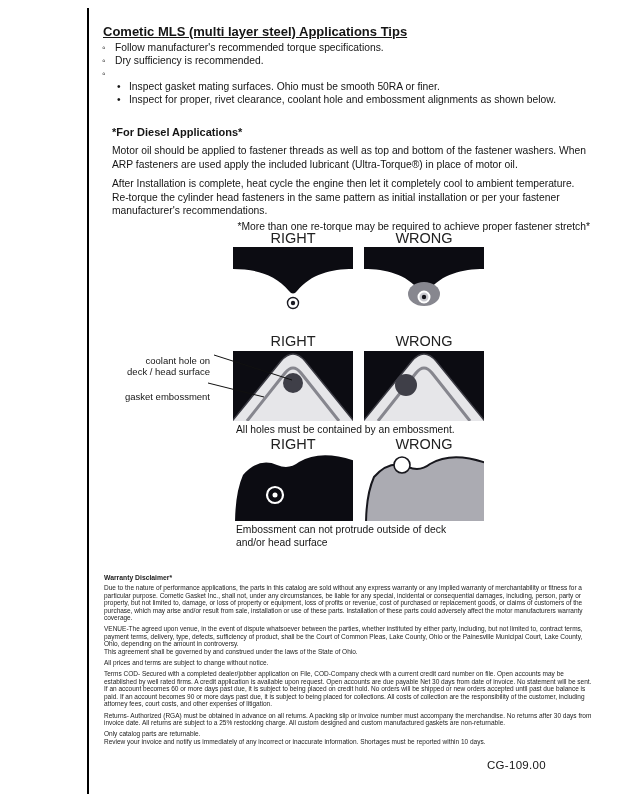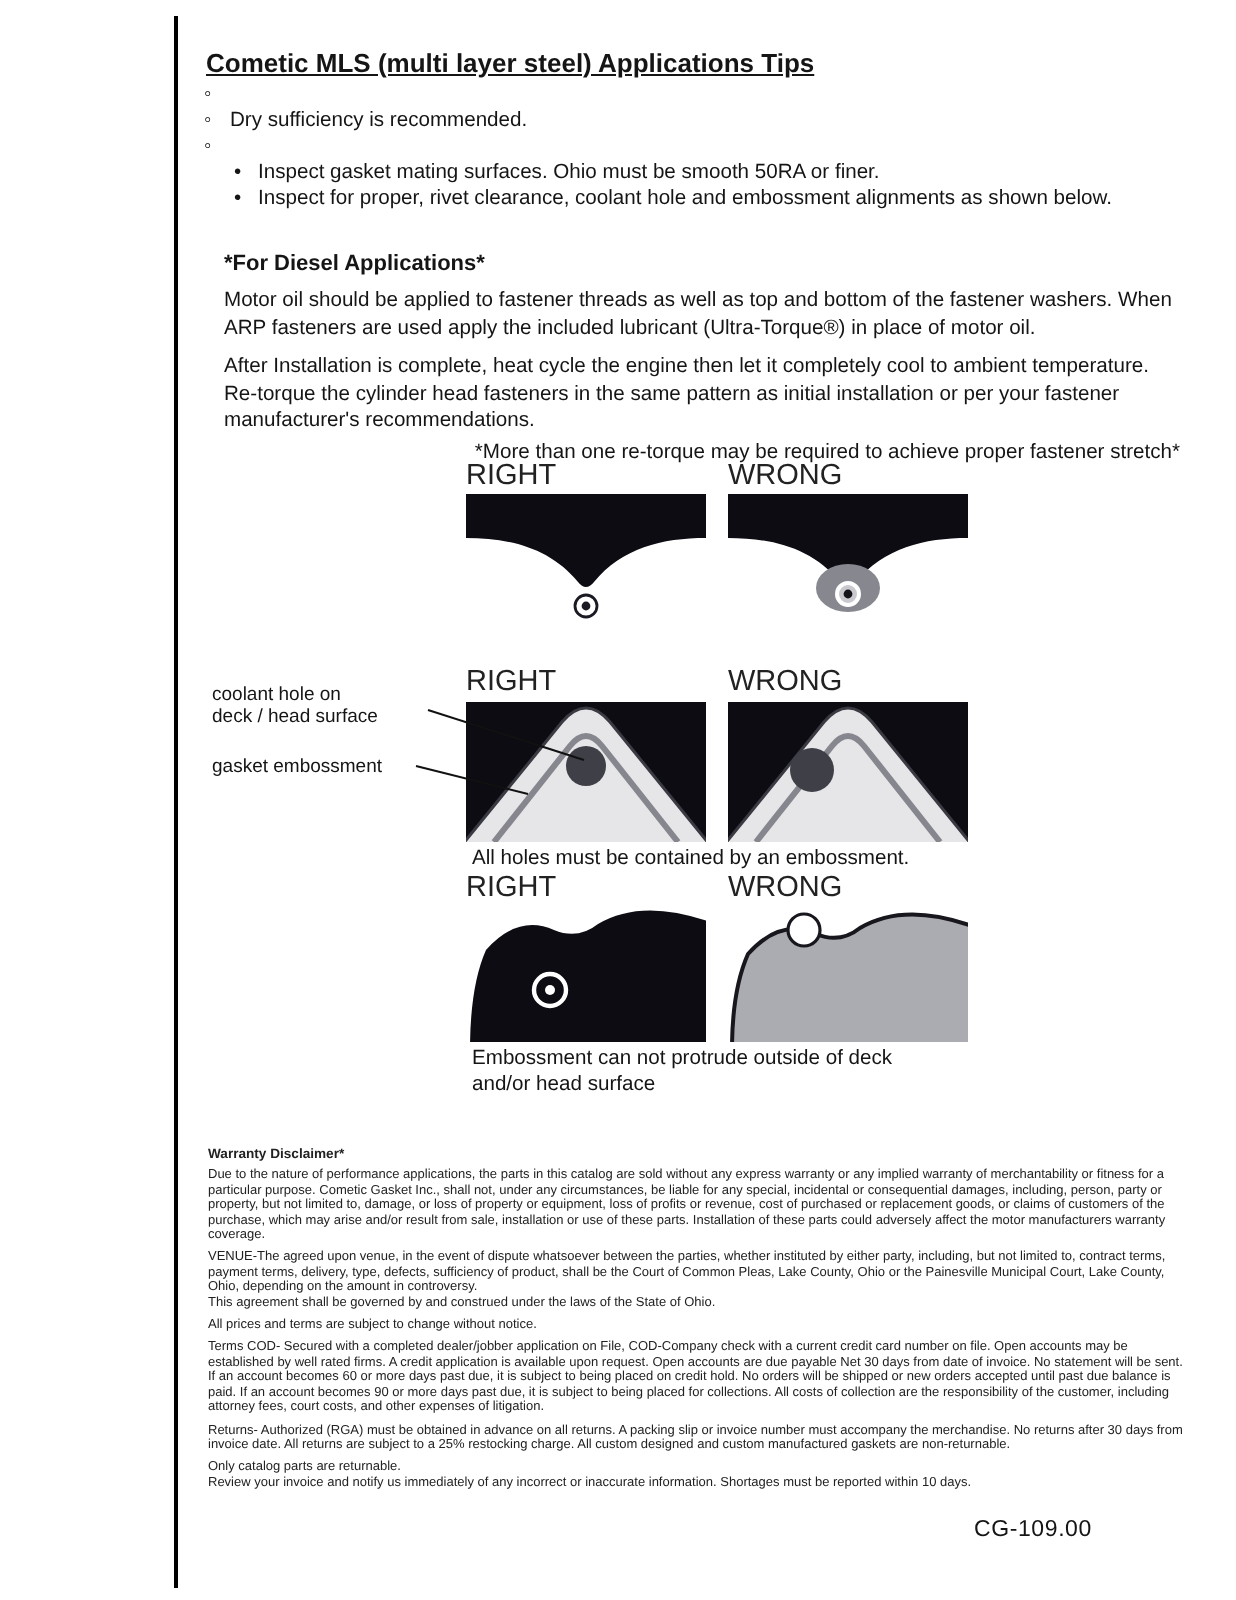--- a/index.html
+++ b/index.html
@@ -11,26 +11,26 @@
   .list{left:102px;top:41px;width:492px;font-size:10.3px;line-height:13px;}
   .li{display:flex;}
   .li .mk{width:13px;flex:0 0 13px;}
   .li.sub{padding-left:15px;}
   .li.sub .mk{width:12px;flex:0 0 12px;}
   .h2{left:112px;top:117px;font-size:11px;font-weight:bold;}
   .para{left:112px;width:478px;font-size:10.3px;line-height:13.2px;}
   .p1{top:134px;}
   .p2{top:167px;}
   .p3{top:210px;text-align:right;}
-  .dlabel{width:120px;text-align:left;font-size:14.5px;color:#222;}
+  .dlabel{width:120px;text-align:center;font-size:14.5px;color:#222;}
   .img{width:120px;}
   .img svg{display:block;width:100%;height:100%;}
   .cap{left:236px;font-size:10.3px;line-height:12.5px;}
   .pre{white-space:pre-line;}
-  .callout{font-size:9.5px;line-height:11px;text-align:left;width:104px;left:106px;}
+  .callout{font-size:9.5px;line-height:11px;text-align:right;width:104px;left:106px;margin-top:13px;}
   .lab-r1l{left:233px;top:230px}.lab-r1r{left:364px;top:230px}
   .img-r1l{left:233px;top:247px;height:64px}
   .img-r1r{left:364px;top:247px;height:64px}
   .cap1{top:315px}
   .lab-r2l{left:233px;top:333px}.lab-r2r{left:364px;top:333px}
   .img-r2l{left:233px;top:351px;height:70px}
   .img-r2r{left:364px;top:351px;height:70px}
   .cap2{top:424px}
   .lab-r3l{left:233px;top:436px}.lab-r3r{left:364px;top:436px}
   .img-r3l{left:233px;top:453px;height:68px}
@@ -49,20 +49,21 @@
 
 <div class="page">
 
   <div class="abs vline"></div>
 
   <h1 class="abs title">Cometic MLS (multi layer steel) Applications Tips</h1>
 
   <div class="abs list">
     <div class="li">
       <span class="mk">◦</span>
+      <span>Follow manufacturer's recommended torque specifications.</span>
     </div>
     <div class="li">
       <span class="mk">◦</span>
       <span>Dry sufficiency is recommended.</span>
     </div>
     <div class="li">
       <span class="mk">◦</span>
     </div>
     <div class="li sub">
       <span class="mk">•</span>

